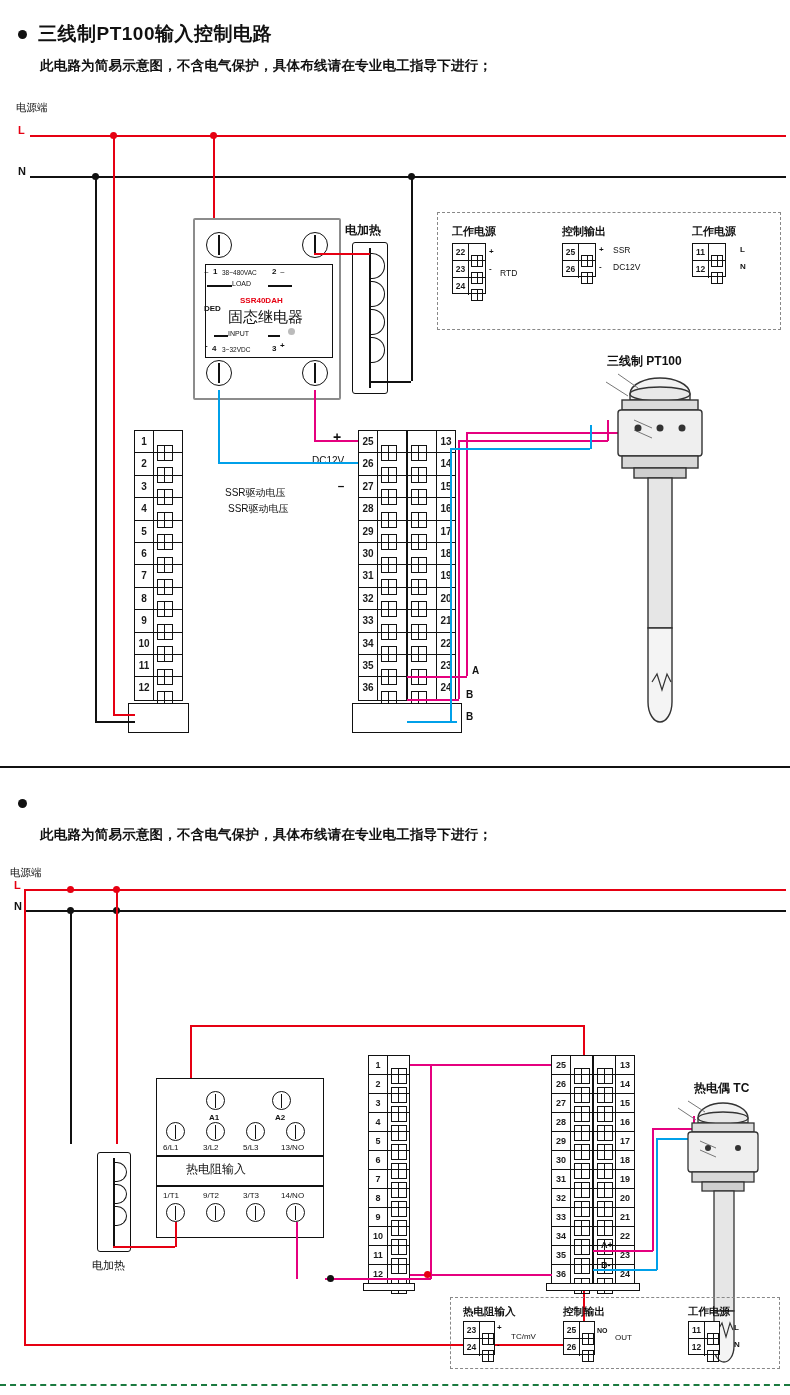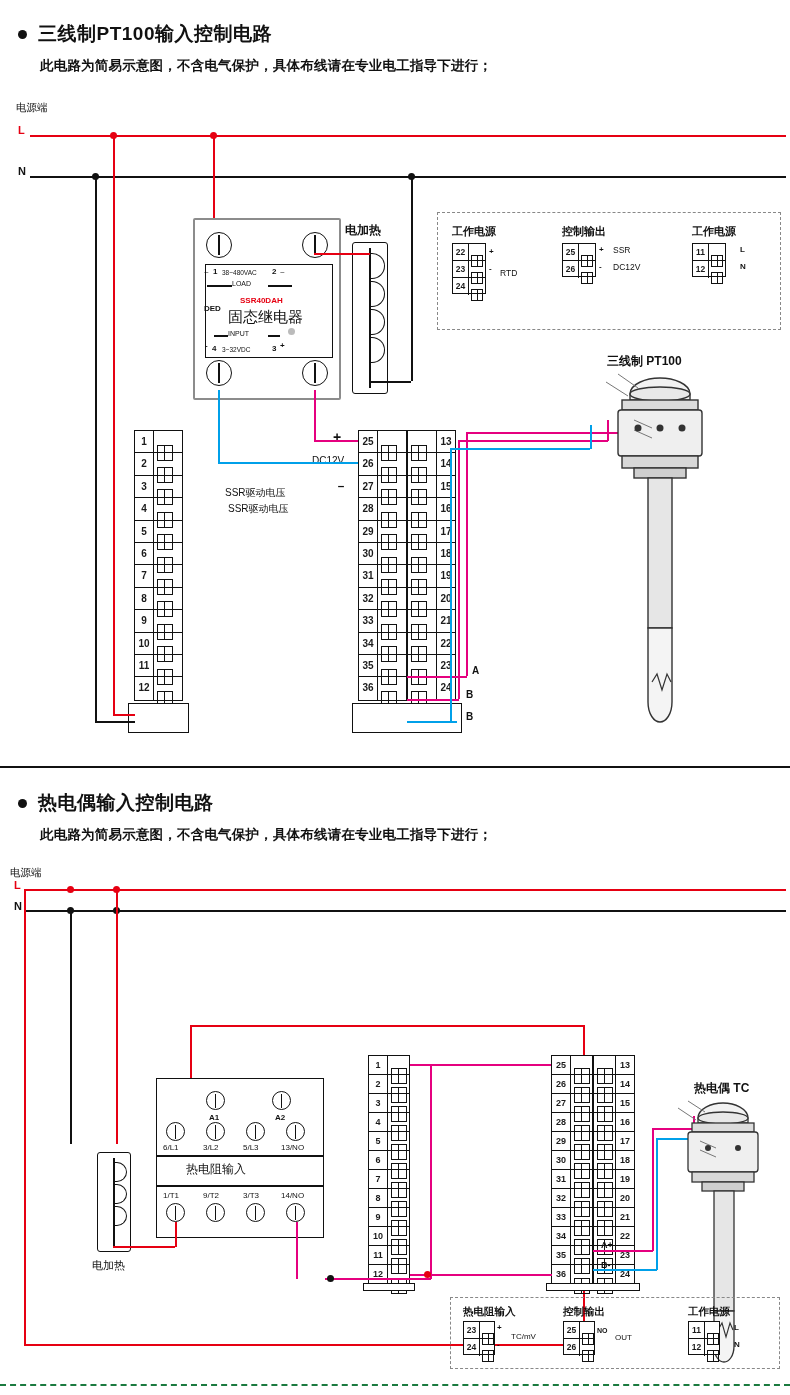--- a/index.html
+++ b/index.html
@@ -401,21 +401,20 @@
       <circle cx="78" cy="56" r="3.5"></circle>
         <circle cx="100" cy="56" r="3.5"></circle>
         <circle cx="122" cy="56" r="3.5"></circle>
     </g>
     <path d="M92 310 l5 -8 l5 16 l5 -16 l4 8" stroke="#333" stroke-width="1.2" fill="none"></path>
   </svg>
 
   <div class="divider" style="top:766px;"></div>
 
   <div class="bullet" style="left:18px;top:799px;"></div>
-  <div class="sec-title" style="left:38px;top:790px;">热电偶输入控制电路</div>
   <div class="sec-sub" style="left:40px;top:826px;">此电路为简易示意图，不含电气保护，具体布线请在专业电工指导下进行；</div>
 
   <div class="lbl" style="left:10px;top:866px;font-size:10.5px;">电源端</div>
   <div class="lbl b" style="left:14px;top:879px;color:#e60012;">L</div>
   <div class="lbl b" style="left:14px;top:900px;">N</div>
 
   <div class="w h red" style="left:26px;top:889px;width:760px;"></div>
   <div class="w h" style="left:26px;top:910px;width:760px;"></div>
 
   <div class="dot" style="left:67px;top:886px;"></div>

